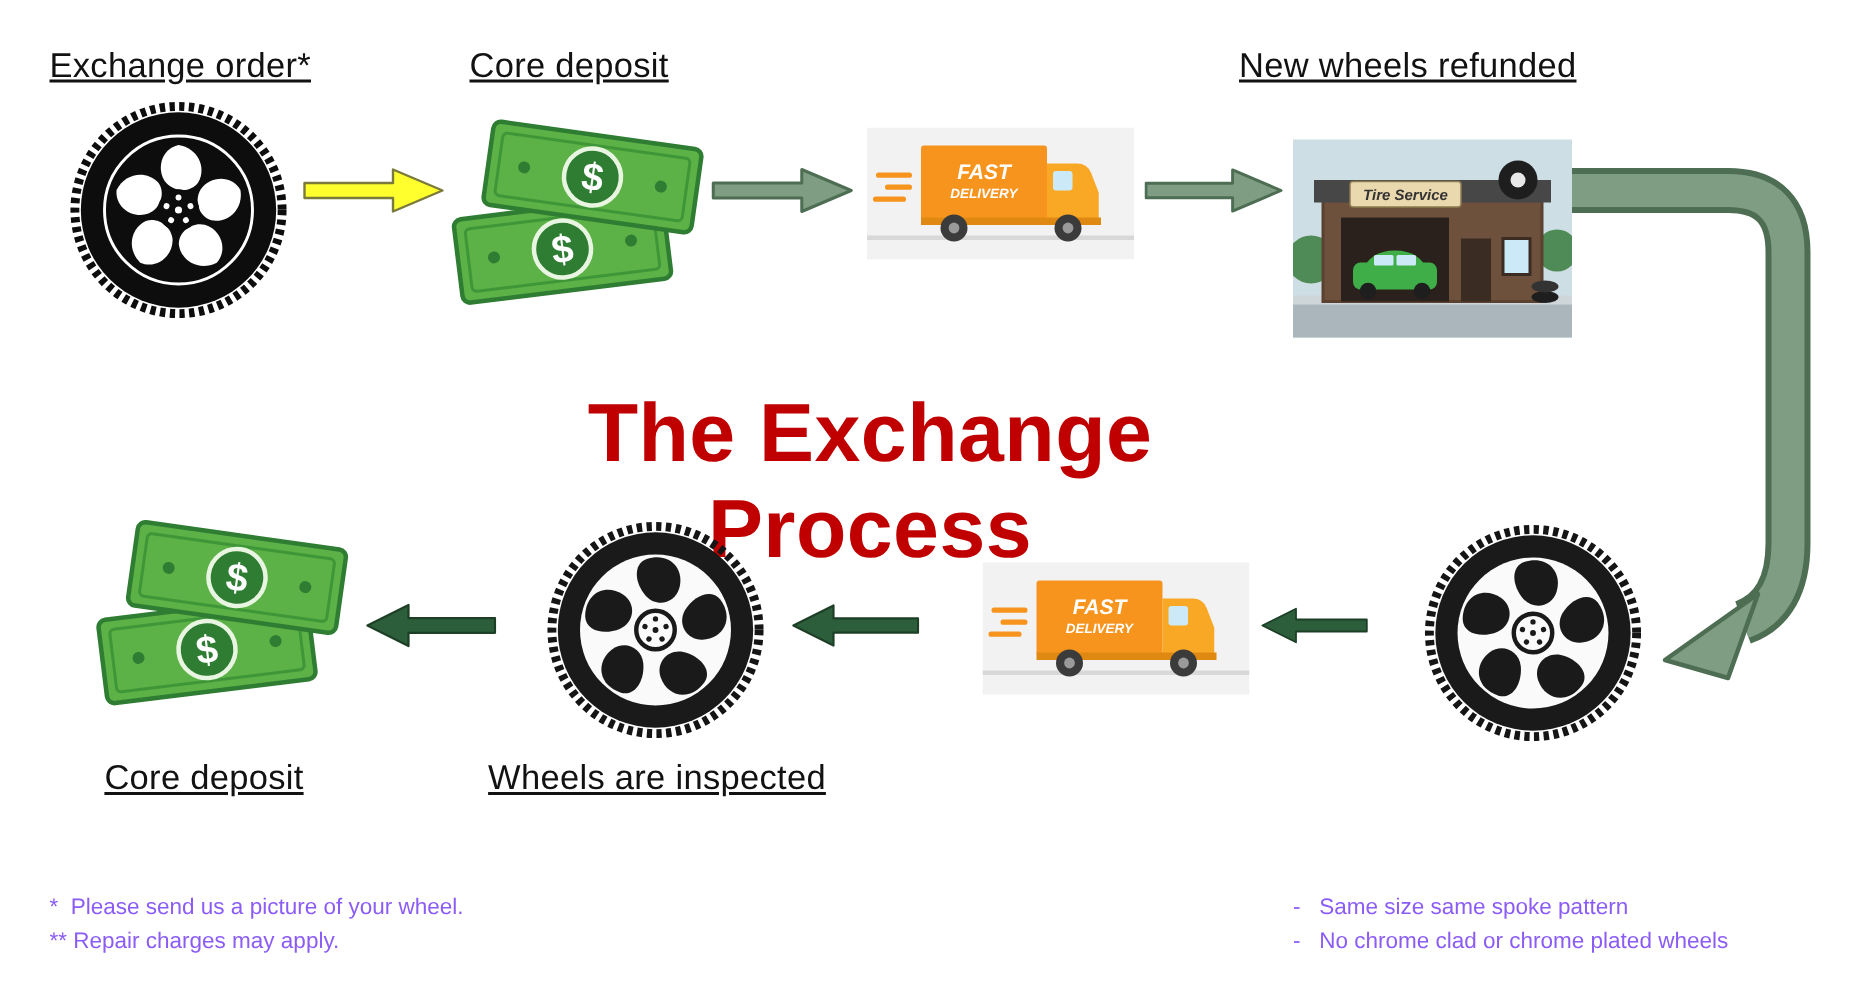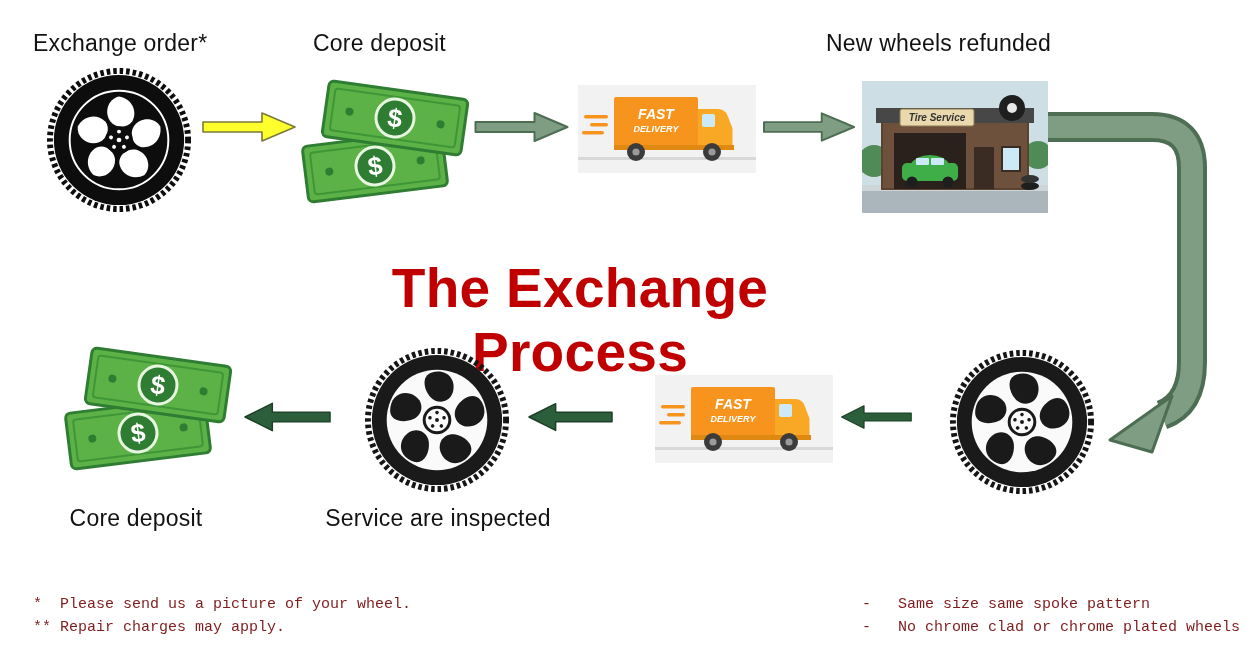--- a/index.html
+++ b/index.html
@@ -1,27 +1,27 @@
 <!DOCTYPE html>
 <html><head>
 <meta charset="utf-8">
 <style>
   * { margin:0; padding:0; box-sizing:border-box; }
   html,body { background:#ffffff; }
   body { font-family:"Liberation Sans", sans-serif; color:#111; }
   .stage { position:relative; width:1250px; height:666px; background:#fff; overflow:hidden; }
-  .label { position:absolute; font-size:23px; color:#121212; white-space:nowrap; letter-spacing:.2px; }
+  .label { position:absolute; font-size:23px; color:#121212; white-space:nowrap; letter-spacing:.2px;text-decoration:underline; }
   .label.centered { white-space:normal; text-align:center; }
   .title { position:absolute; left:285px; top:256px; width:590px; text-align:center;
            font-size:55px; font-weight:bold; color:#C00000; letter-spacing:.3px; }
   .icon { position:absolute; }
   .icon svg { display:block; width:100%; height:100%; }
   .arrow { position:absolute; }
   .arrow svg { display:block; width:100%; height:100%; }
-  .fnote { position:absolute; font-size:15px; color:#7f1d1d; white-space:pre; line-height:23px;font-family:Liberation Mono, monospace; }
+  .fnote { position:absolute; font-size:15px; color:#8b5cf6; white-space:pre; line-height:23px; }
   .refund-line { display:block; line-height:31px; }
 </style>
 </head>
 <body>
 
 <div class="stage">
 
   <div class="title">The Exchange Process</div>
 
   <div class="label" style="left:33px; top:30px;">Exchange order*</div>
@@ -122,21 +122,21 @@
       <text x="78" y="47" font-size="9" font-weight="bold" font-style="italic" font-family="Liberation Sans, sans-serif" fill="#fff" text-anchor="middle">DELIVERY</text>
     </svg>
   </div>
 
   <div class="arrow" style="left:763px; top:110px; width:93px; height:34px;">
     <svg viewBox="0 0 95 34">
       <polygon points="1,12 60,12 60,3 93,17 60,31 60,22 1,22" fill="#7E9D82" stroke="#4E6E54" stroke-width="2" stroke-linejoin="round"></polygon>
     </svg>
   </div>
 
-  <div class="icon" style="left:862px; top:75px; width:186px; height:144px;">
+  <div class="icon" style="left:862px; top:87px; width:186px; height:144px;">
     <svg viewBox="0 0 186 132">
       <rect width="186" height="132" fill="#CDDEE4"></rect>
       <circle cx="12" cy="80" r="16" fill="#4F8B57"></circle>
       <circle cx="176" cy="74" r="14" fill="#4F8B57"></circle>
       <rect x="0" y="104" width="186" height="6" fill="#cfd6d9"></rect>
       <rect x="0" y="110" width="186" height="22" fill="#aab6bc"></rect>
       <rect x="20" y="40" width="146" height="68" fill="#6E513C" stroke="#5a4130" stroke-width="2"></rect>
       <rect x="14" y="27" width="158" height="15" fill="#474747"></rect>
       <rect x="38" y="28" width="74" height="17" rx="2" fill="#EAD9AE" stroke="#8d7b52"></rect>
       <text x="75" y="40" font-size="10" font-style="italic" font-weight="bold" font-family="Liberation Sans, sans-serif" fill="#333" text-anchor="middle">Tire Service</text>
@@ -298,21 +298,21 @@
         <rect x="0" y="0" width="140" height="56" rx="5" fill="#5CB246" stroke="#2E7D32" stroke-width="3"></rect>
         <rect x="7" y="7" width="126" height="42" rx="3" fill="none" stroke="#3F9638" stroke-width="2"></rect>
         <circle cx="70" cy="28" r="19" fill="#2E7D32" stroke="#E8F5E0" stroke-width="3"></circle>
         <text x="70" y="37" font-size="26" font-weight="bold" font-family="Liberation Sans, sans-serif" fill="#fff" text-anchor="middle">$</text>
         <circle cx="24" cy="28" r="4" fill="#2E7D32"></circle>
         <circle cx="116" cy="28" r="4" fill="#2E7D32"></circle>
       </g>
     </svg>
   </div>
 
-  <div class="label centered" style="left:313px; top:505px; width:250px;">Service are inspected</div>
+  <div class="label centered" style="left:313px; top:505px; width:250px;">Wheels are inspected</div>
   <div class="label centered" style="left:31px; top:503px; width:210px;">
     <span class="refund-line">Core deposit</span>
   </div>
 
   <div class="fnote" style="left:33px; top:593px;">*  Please send us a picture of your wheel.</div>
   <div class="fnote" style="left:33px; top:616px;">** Repair charges may apply.</div>
   <div class="fnote" style="left:862px; top:593px;">-   Same size same spoke pattern</div>
   <div class="fnote" style="left:862px; top:616px;">-   No chrome clad or chrome plated wheels</div>
 
 </div>

